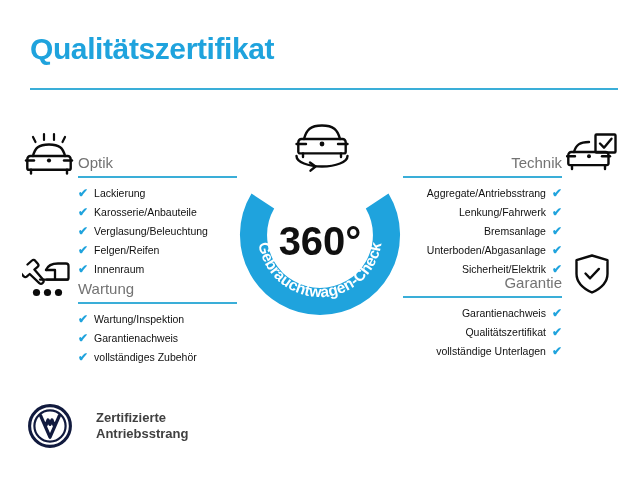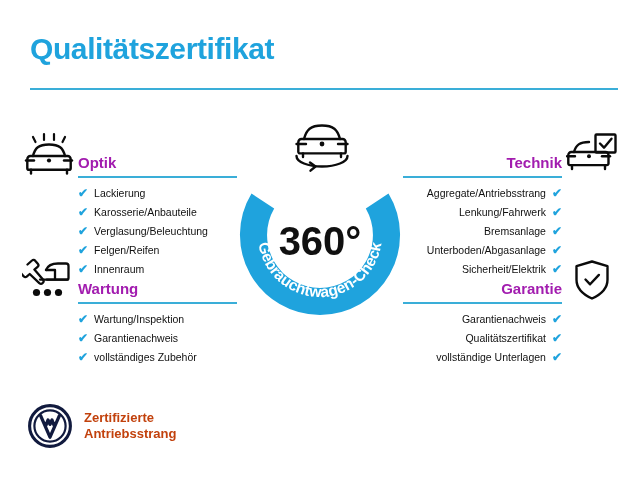--- a/index.html
+++ b/index.html
@@ -41,21 +41,21 @@
     background: #3aaed8;
   }
 
   
   .section {
     position: absolute;
   }
   .sec-optik    { left: 22px;  top: 132px; width: 215px; }
   .sec-wartung  { left: 22px;  top: 258px; width: 215px; }
   .sec-technik  { left: 403px; top: 132px; width: 215px; }
-  .sec-garantie { left: 403px; top: 258px; width: 215px; }
+  .sec-garantie { left: 403px; top: 252px; width: 215px; }
 
   .sec-head {
     position: relative;
     height: 46px;
   }
   .sec-icon {
     position: absolute;
     top: 0;
     width: 52px;
     height: 44px;
@@ -65,22 +65,22 @@
 
   .sec-title-wrap {
     position: absolute;
     bottom: 0;
   }
   .left  .sec-title-wrap { left: 56px;  right: 0; }
   .right .sec-title-wrap { right: 56px; left: 0; }
 
   .sec-title {
     font-size: 15px;
-    font-weight: bold;
-    color: #a21caf;
+    font-weight: normal;
+    color: #737373;
     line-height: 18px;
     white-space: nowrap;
   }
   .right .sec-title { text-align: right; margin-top: 36px; }
 
   .sec-rule {
     margin-top: 4px;
     height: 2px;
     background: #3aaed8;
   }
@@ -139,22 +139,23 @@
     top: 404px;
     display: flex;
     align-items: center;
     gap: 12px;
   }
   .vw-logo { width: 44px; height: 44px; display: block; }
   .brand-text {
     font-size: 13px;
     font-weight: bold;
     line-height: 16px;
-    color: #c2410c;
+    color: #404040;
     white-space: nowrap;
+    margin-left: 12px;
   }
 </style>
 </head>
 <body>
 
 <div class="page">
 
   <div class="page-title">Qualitätszertifikat</div>
   <div class="header-rule"></div>
 

